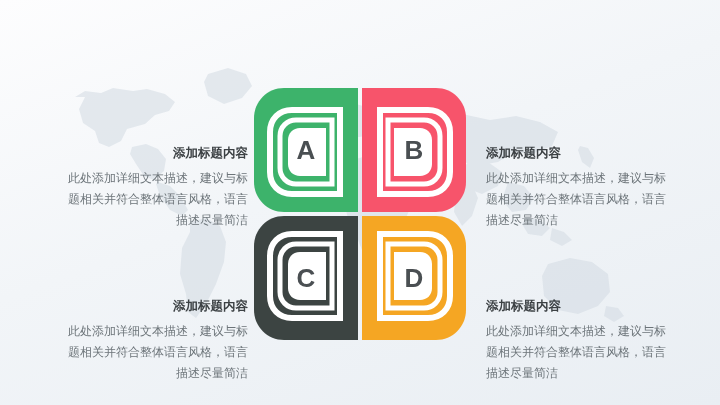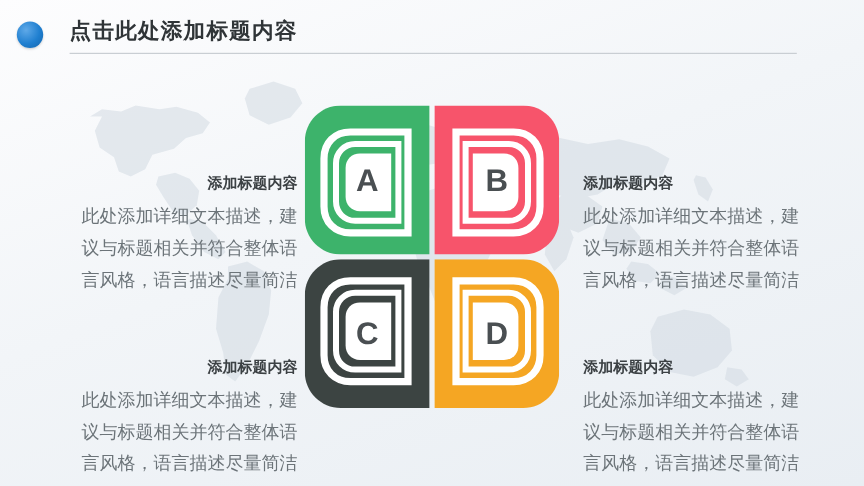--- a/index.html
+++ b/index.html
@@ -104,21 +104,21 @@
   }
   .tblock .t-title {
     font-size: 12.5px;
     font-weight: bold;
     color: #3c4144;
     margin-bottom: 7px;
     line-height: 1.3;
     margin-top: 40px;
   }
   .tblock .t-body {
-    font-size: 15px;
+    font-size: 12px;
     color: #6c7479;
     line-height: 1.75;
   }
   .align-right { text-align: right; }
   .align-left  { text-align: left;  }
 
   .block-a { left: 68px;  top: 105px; }
   .block-b { left: 486px; top: 105px; }
   .block-c { left: 68px;  top: 258px; }
   .block-d { left: 486px; top: 258px; }
@@ -153,25 +153,20 @@
       <path d="M486,176 l14,2 l10,8 l-8,8 l-14,-2 l-6,-10z"></path>
       <path d="M512,186 l12,4 l8,8 l-10,6 l-12,-6z"></path>
 
       <path d="M508,222 l22,-6 l22,4 l16,12 l2,18 l-12,14 l-20,8 l-20,-4 l-14,-14 l-2,-20z"></path>
       <path d="M566,264 l12,2 l6,8 l-10,6 l-10,-6z"></path>
 
       <path d="M540,104 l8,2 l6,10 l-4,10 l-8,-6 l-4,-12z"></path>
     </g>
   </svg>
 
-  <div class="header">
-    <div class="header-bullet"></div>
-    <div class="header-title">点击此处添加标题内容</div>
-    <div class="header-rule"></div>
-  </div>
 
   <div class="cluster">
 
     <div class="petal petal-a">
       <svg class="petal-shape" viewBox="0 0 104 124" xmlns="http://www.w3.org/2000/svg">
         <path d="M104,124 L30,124 C13.4,124 0,110.6 0,94 L0,30 C0,13.4 13.4,0 30,0 L104,0 Z" fill="#3db36b"></path>
         <path d="M86,106 L38,106 C25,106 16,97 16,84 L16,44 C16,31 25,22 38,22 L86,22 Z" fill="none" stroke="#ffffff" stroke-width="6"></path>
         <path d="M78,96 L42,96 C33,96 26,89 26,80 L26,48 C26,39 33,32 42,32 L78,32 Z" fill="none" stroke="#ffffff" stroke-width="5"></path>
         <path d="M72,88 L46,88 C39,88 34,83 34,76 L34,52 C34,45 39,40 46,40 L72,40 Z" fill="#ffffff"></path>
       </svg>

